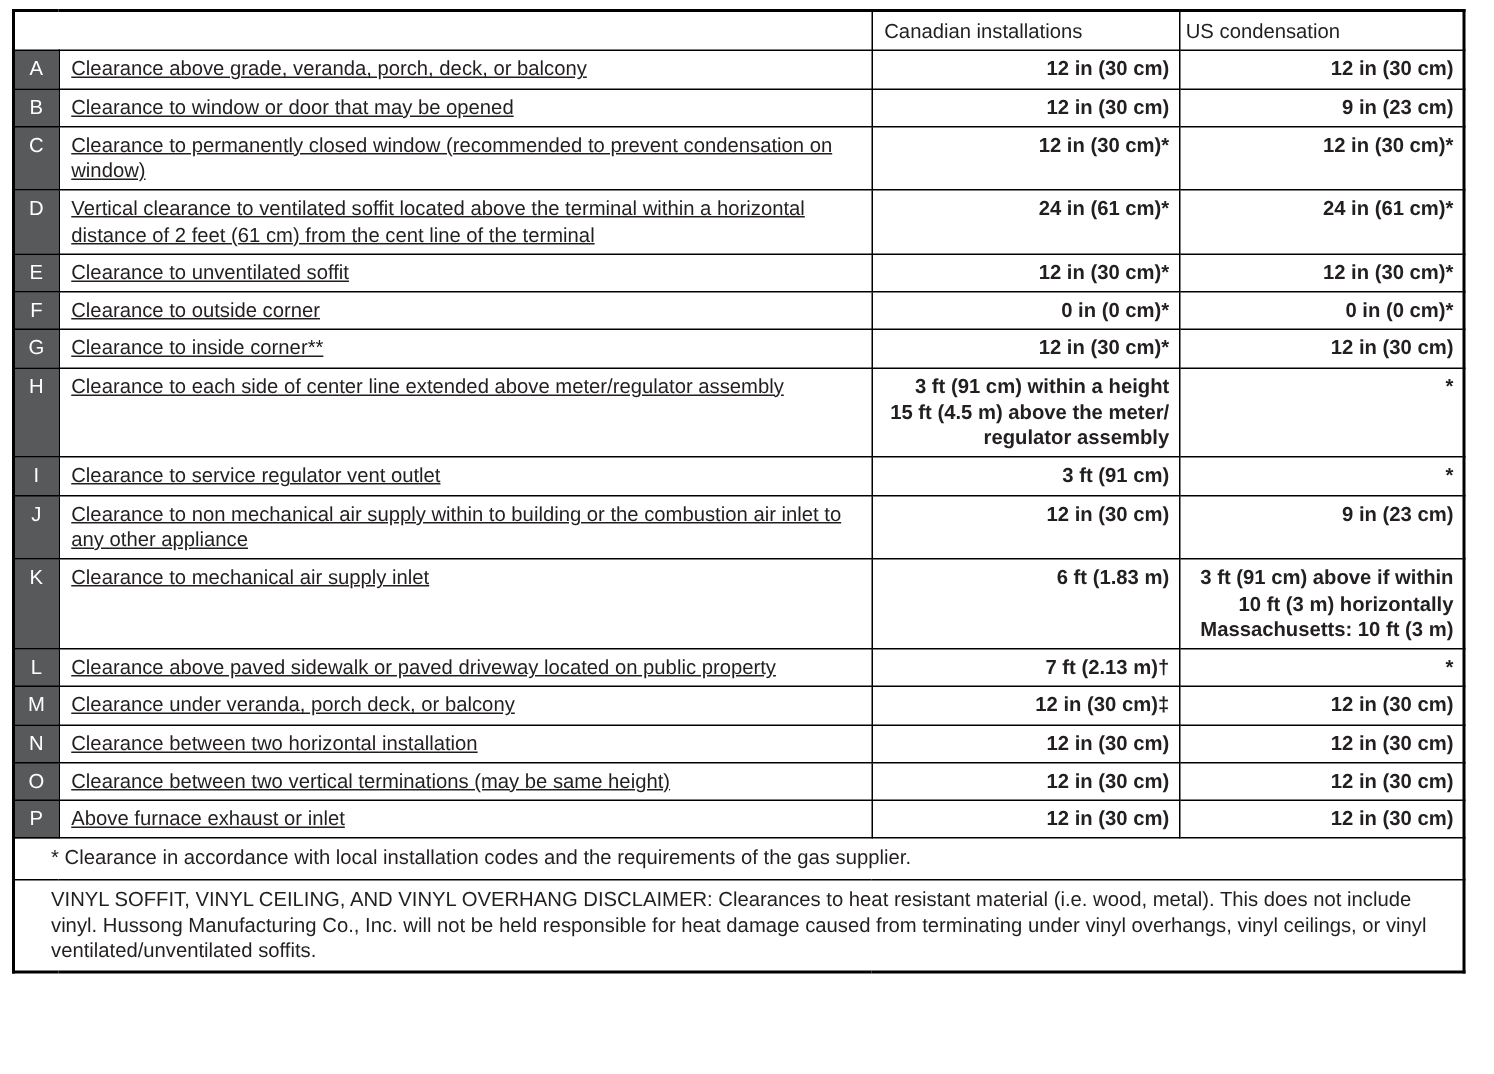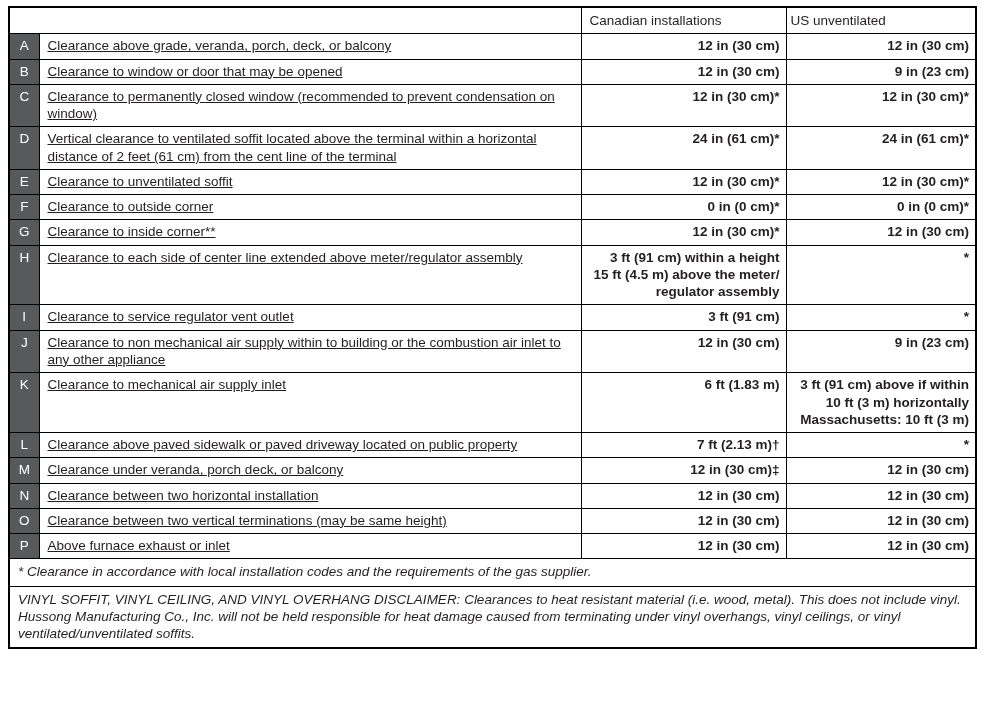--- a/index.html
+++ b/index.html
@@ -50,40 +50,39 @@
     padding: 3px 8px 4px 8px;
     text-decoration: underline;
   }
   td.value-cell {
     text-align: right;
     padding: 3px 6px 4px 6px;
     white-space: pre-line;
     font-weight: bold;
   }
   td.note-cell {
-    padding: 4px 8px 5px 8px;
+    padding: 4px 8px 5px 24px;
     text-align: left;
-    font-style: italic;
   }
 </style>
 </head>
 <body>
 
 <table class="clearance">
   <colgroup>
     <col class="c-letter">
     <col class="c-desc">
     <col class="c-can">
     <col class="c-us">
   </colgroup>
   <thead>
     <tr>
       <td colspan="2"></td>
       <th>Canadian installations</th>
-      <th class="us-header">US unventilated</th>
+      <th class="us-header">US condensation</th>
     </tr>
   </thead>
   <tbody id="rows-body">
       <tr>
     <td class="letter-cell">A</td>
     <td class="desc-cell">Clearance above grade, veranda, porch, deck, or balcony</td>
     <td class="value-cell">12 in (30 cm)</td>
     <td class="value-cell">12 in (30 cm)</td>
   </tr>
       <tr>

